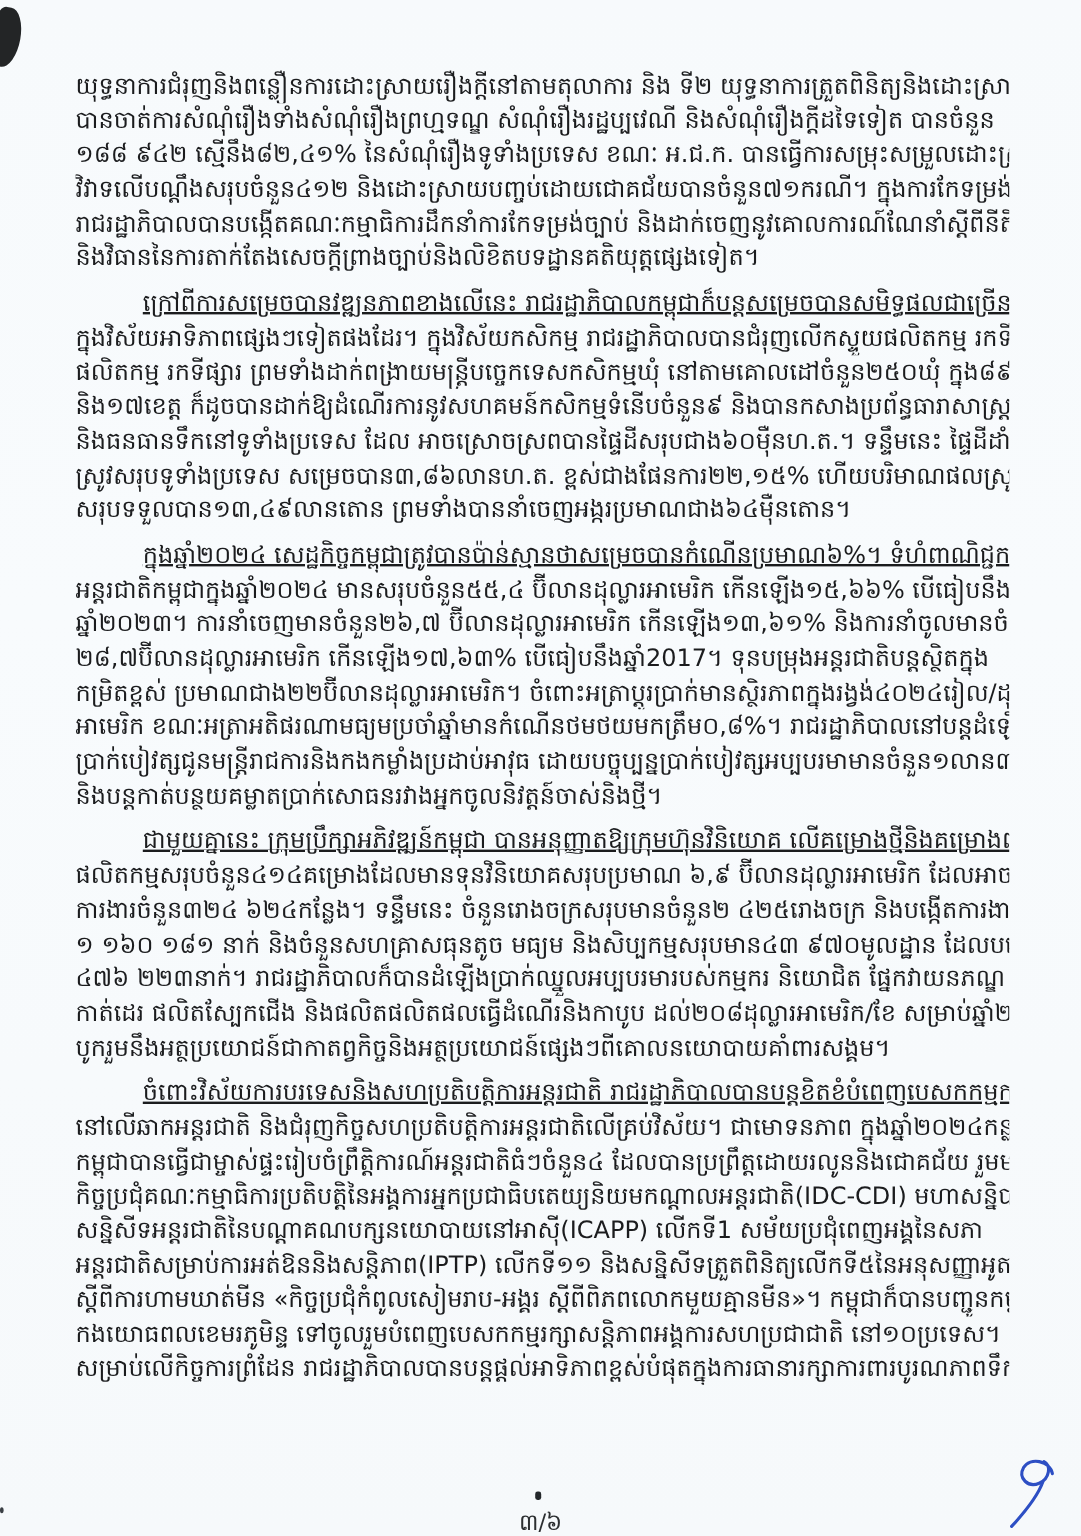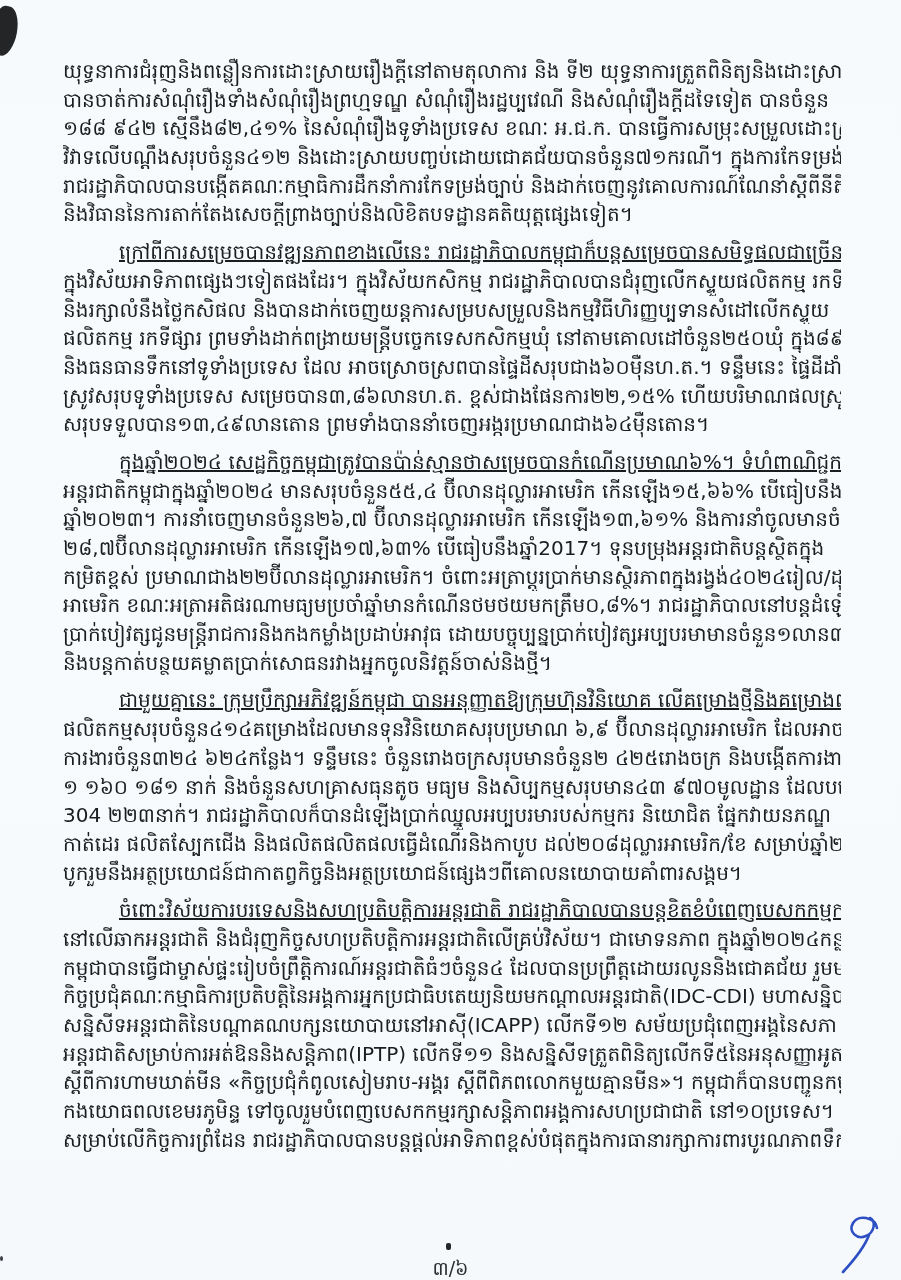--- a/index.html
+++ b/index.html
@@ -103,51 +103,51 @@
         <div class="line">យុទ្ធនាការជំរុញនិងពន្លឿនការដោះស្រាយរឿងក្តីនៅតាមតុលាការ និង ទី២ យុទ្ធនាការត្រួតពិនិត្យនិងដោះស្រាយ</div>
         <div class="line">បានចាត់ការសំណុំរឿងទាំងសំណុំរឿងព្រហ្មទណ្ឌ សំណុំរឿងរដ្ឋប្បវេណី និងសំណុំរឿងក្តីដទៃទៀត បានចំនួន</div>
         <div class="line">១៨៨ ៩៤២ ស្មើនឹង៨២,៤១% នៃសំណុំរឿងទូទាំងប្រទេស ខណៈ អ.ជ.ក. បានធ្វើការសម្រុះសម្រួលដោះស្រាយ</div>
         <div class="line">វិវាទលើបណ្តឹងសរុបចំនួន៤១២ និងដោះស្រាយបញ្ចប់ដោយជោគជ័យបានចំនួន៧១ករណី។ ក្នុងការកែទម្រង់ច្បាប់</div>
         <div class="line">រាជរដ្ឋាភិបាលបានបង្កើតគណៈកម្មាធិការដឹកនាំការកែទម្រង់ច្បាប់ និងដាក់ចេញនូវគោលការណ៍ណែនាំស្តីពីនីតិវិធី</div>
         <div class="line">និងវិធាននៃការតាក់តែងសេចក្តីព្រាងច្បាប់និងលិខិតបទដ្ឋានគតិយុត្តផ្សេងទៀត។</div>
       </div>
       <div class="para indent">
         <div class="line">ក្រៅពីការសម្រេចបានវឌ្ឍនភាពខាងលើនេះ រាជរដ្ឋាភិបាលកម្ពុជាក៏បន្តសម្រេចបានសមិទ្ធផលជាច្រើន</div>
         <div class="line">ក្នុងវិស័យអាទិភាពផ្សេងៗទៀតផងដែរ។ ក្នុងវិស័យកសិកម្ម រាជរដ្ឋាភិបាលបានជំរុញលើកស្ទួយផលិតកម្ម រកទីផ្សារ</div>
-        <div class="line">និងរក្សាលំនឹងថ្លៃកសិផល និងបានដាក់ចេញយន្តការសម្របសម្រួលនិងកម្មវិធីហិរញ្ញប្បទានសំដៅលើកស្ទួយ</div>
         <div class="line">ផលិតកម្ម រកទីផ្សារ ព្រមទាំងដាក់ពង្រាយមន្ត្រីបច្ចេកទេសកសិកម្មឃុំ នៅតាមគោលដៅចំនួន២៥០ឃុំ ក្នុង៨៩ស្រុក</div>
+        <div class="line">និង១៧ខេត្ត ក៏ដូចបានដាក់ឱ្យដំណើរការនូវសហគមន៍កសិកម្មទំនើបចំនួន៩ និងបានកសាងប្រព័ន្ធធារាសាស្ត្រ</div>
         <div class="line">និងធនធានទឹកនៅទូទាំងប្រទេស ដែល អាចស្រោចស្រពបានផ្ទៃដីសរុបជាង៦០ម៉ឺនហ.ត.។ ទន្ទឹមនេះ ផ្ទៃដីដាំ</div>
         <div class="line">ស្រូវសរុបទូទាំងប្រទេស សម្រេចបាន៣,៨៦លានហ.ត. ខ្ពស់ជាងផែនការ២២,១៥% ហើយបរិមាណផលស្រូវ</div>
         <div class="line">សរុបទទួលបាន១៣,៤៩លានតោន ព្រមទាំងបាននាំចេញអង្ករប្រមាណជាង៦៤ម៉ឺនតោន។</div>
       </div>
       <div class="para indent">
         <div class="line">ក្នុងឆ្នាំ២០២៤ សេដ្ឋកិច្ចកម្ពុជាត្រូវបានប៉ាន់ស្មានថាសម្រេចបានកំណើនប្រមាណ៦%។ ទំហំពាណិជ្ជកម្ម</div>
         <div class="line">អន្តរជាតិកម្ពុជាក្នុងឆ្នាំ២០២៤ មានសរុបចំនួន៥៥,៤ ប៊ីលានដុល្លារអាមេរិក កើនឡើង១៥,៦៦% បើធៀបនឹង</div>
         <div class="line">ឆ្នាំ២០២៣។ ការនាំចេញមានចំនួន២៦,៧ ប៊ីលានដុល្លារអាមេរិក កើនឡើង១៣,៦១% និងការនាំចូលមានចំនួន</div>
         <div class="line">២៨,៧ប៊ីលានដុល្លារអាមេរិក កើនឡើង១៧,៦៣% បើធៀបនឹងឆ្នាំ2017។ ទុនបម្រុងអន្តរជាតិបន្តស្ថិតក្នុង</div>
         <div class="line">កម្រិតខ្ពស់ ប្រមាណជាង២២ប៊ីលានដុល្លារអាមេរិក។ ចំពោះអត្រាប្តូរប្រាក់មានស្ថិរភាពក្នុងរង្វង់៤០២៤រៀល/ដុល្លារ</div>
         <div class="line">អាមេរិក ខណៈអត្រាអតិផរណាមធ្យមប្រចាំឆ្នាំមានកំណើនថមថយមកត្រឹម០,៨%។ រាជរដ្ឋាភិបាលនៅបន្តដំឡើង</div>
         <div class="line">ប្រាក់បៀវត្សជូនមន្ត្រីរាជការនិងកងកម្លាំងប្រដាប់អាវុធ ដោយបច្ចុប្បន្នប្រាក់បៀវត្សអប្បបរមាមានចំនួន១លាន៣៩ម៉ឺនរៀល</div>
         <div class="line">និងបន្តកាត់បន្ថយគម្លាតប្រាក់សោធនរវាងអ្នកចូលនិវត្តន៍ចាស់និងថ្មី។</div>
       </div>
       <div class="para indent">
         <div class="line">ជាមួយគ្នានេះ ក្រុមប្រឹក្សាអភិវឌ្ឍន៍កម្ពុជា បានអនុញ្ញាតឱ្យក្រុមហ៊ុនវិនិយោគ លើគម្រោងថ្មីនិងគម្រោងពង្រីក</div>
         <div class="line">ផលិតកម្មសរុបចំនួន៤១៤គម្រោងដែលមានទុនវិនិយោគសរុបប្រមាណ ៦,៩ ប៊ីលានដុល្លារអាមេរិក ដែលអាចបង្កើត</div>
         <div class="line">ការងារចំនួន៣២៤ ៦២៤កន្លែង។ ទន្ទឹមនេះ ចំនួនរោងចក្រសរុបមានចំនួន២ ៤២៥រោងចក្រ និងបង្កើតការងារ</div>
         <div class="line">១ ១៦០ ១៨១ នាក់ និងចំនួនសហគ្រាសធុនតូច មធ្យម និងសិប្បកម្មសរុបមាន៤៣ ៩៧០មូលដ្ឋាន ដែលបង្កើតការងារ</div>
-        <div class="line">304 ២២៣នាក់។ រាជរដ្ឋាភិបាលក៏បានដំឡើងប្រាក់ឈ្នួលអប្បបរមារបស់កម្មករ និយោជិត ផ្នែកវាយនភណ្ឌ</div>
+        <div class="line">៤៧៦ ២២៣នាក់។ រាជរដ្ឋាភិបាលក៏បានដំឡើងប្រាក់ឈ្នួលអប្បបរមារបស់កម្មករ និយោជិត ផ្នែកវាយនភណ្ឌ</div>
         <div class="line">កាត់ដេរ ផលិតស្បែកជើង និងផលិតផលិតផលធ្វើដំណើរនិងកាបូប ដល់២០៨ដុល្លារអាមេរិក/ខែ សម្រាប់ឆ្នាំ២០២៥</div>
         <div class="line">បូករួមនឹងអត្ថប្រយោជន៍ជាកាតព្វកិច្ចនិងអត្ថប្រយោជន៍ផ្សេងៗពីគោលនយោបាយគាំពារសង្គម។</div>
       </div>
       <div class="para indent">
         <div class="line">ចំពោះវិស័យការបរទេសនិងសហប្រតិបត្តិការអន្តរជាតិ រាជរដ្ឋាភិបាលបានបន្តខិតខំបំពេញបេសកកម្មការទូត</div>
         <div class="line">នៅលើឆាកអន្តរជាតិ និងជំរុញកិច្ចសហប្រតិបត្តិការអន្តរជាតិលើគ្រប់វិស័យ។ ជាមោទនភាព ក្នុងឆ្នាំ២០២៤កន្លងមក</div>
         <div class="line">កម្ពុជាបានធ្វើជាម្ចាស់ផ្ទះរៀបចំព្រឹត្តិការណ៍អន្តរជាតិធំៗចំនួន៤ ដែលបានប្រព្រឹត្តដោយរលូននិងជោគជ័យ រួមមាន</div>
         <div class="line">កិច្ចប្រជុំគណៈកម្មាធិការប្រតិបត្តិនៃអង្គការអ្នកប្រជាធិបតេយ្យនិយមកណ្តាលអន្តរជាតិ(IDC-CDI) មហាសន្និបាត</div>
-        <div class="line">សន្និសីទអន្តរជាតិនៃបណ្តាគណបក្សនយោបាយនៅអាស៊ី(ICAPP) លើកទី១២ សម័យប្រជុំពេញអង្គនៃសភា</div>
+        <div class="line">សន្និសីទអន្តរជាតិនៃបណ្តាគណបក្សនយោបាយនៅអាស៊ី(ICAPP) លើកទី1 សម័យប្រជុំពេញអង្គនៃសភា</div>
         <div class="line">អន្តរជាតិសម្រាប់ការអត់ឱននិងសន្តិភាព(IPTP) លើកទី១១ និងសន្និសីទត្រួតពិនិត្យលើកទី៥នៃអនុសញ្ញាអូតាវ៉ា</div>
         <div class="line">ស្តីពីការហាមឃាត់មីន «កិច្ចប្រជុំកំពូលសៀមរាប-អង្គរ ស្តីពីពិភពលោកមួយគ្មានមីន»។ កម្ពុជាក៏បានបញ្ជូនកម្លាំង</div>
         <div class="line">កងយោធពលខេមរភូមិន្ទ ទៅចូលរួមបំពេញបេសកកម្មរក្សាសន្តិភាពអង្គការសហប្រជាជាតិ នៅ១០ប្រទេស។</div>
         <div class="line">សម្រាប់លើកិច្ចការព្រំដែន រាជរដ្ឋាភិបាលបានបន្តផ្តល់អាទិភាពខ្ពស់បំផុតក្នុងការធានារក្សាការពារបូរណភាពទឹកដី</div>
       </div>
     </div>
 
   <div class="footer">
     <span>៣/៦</span>
   </div>

